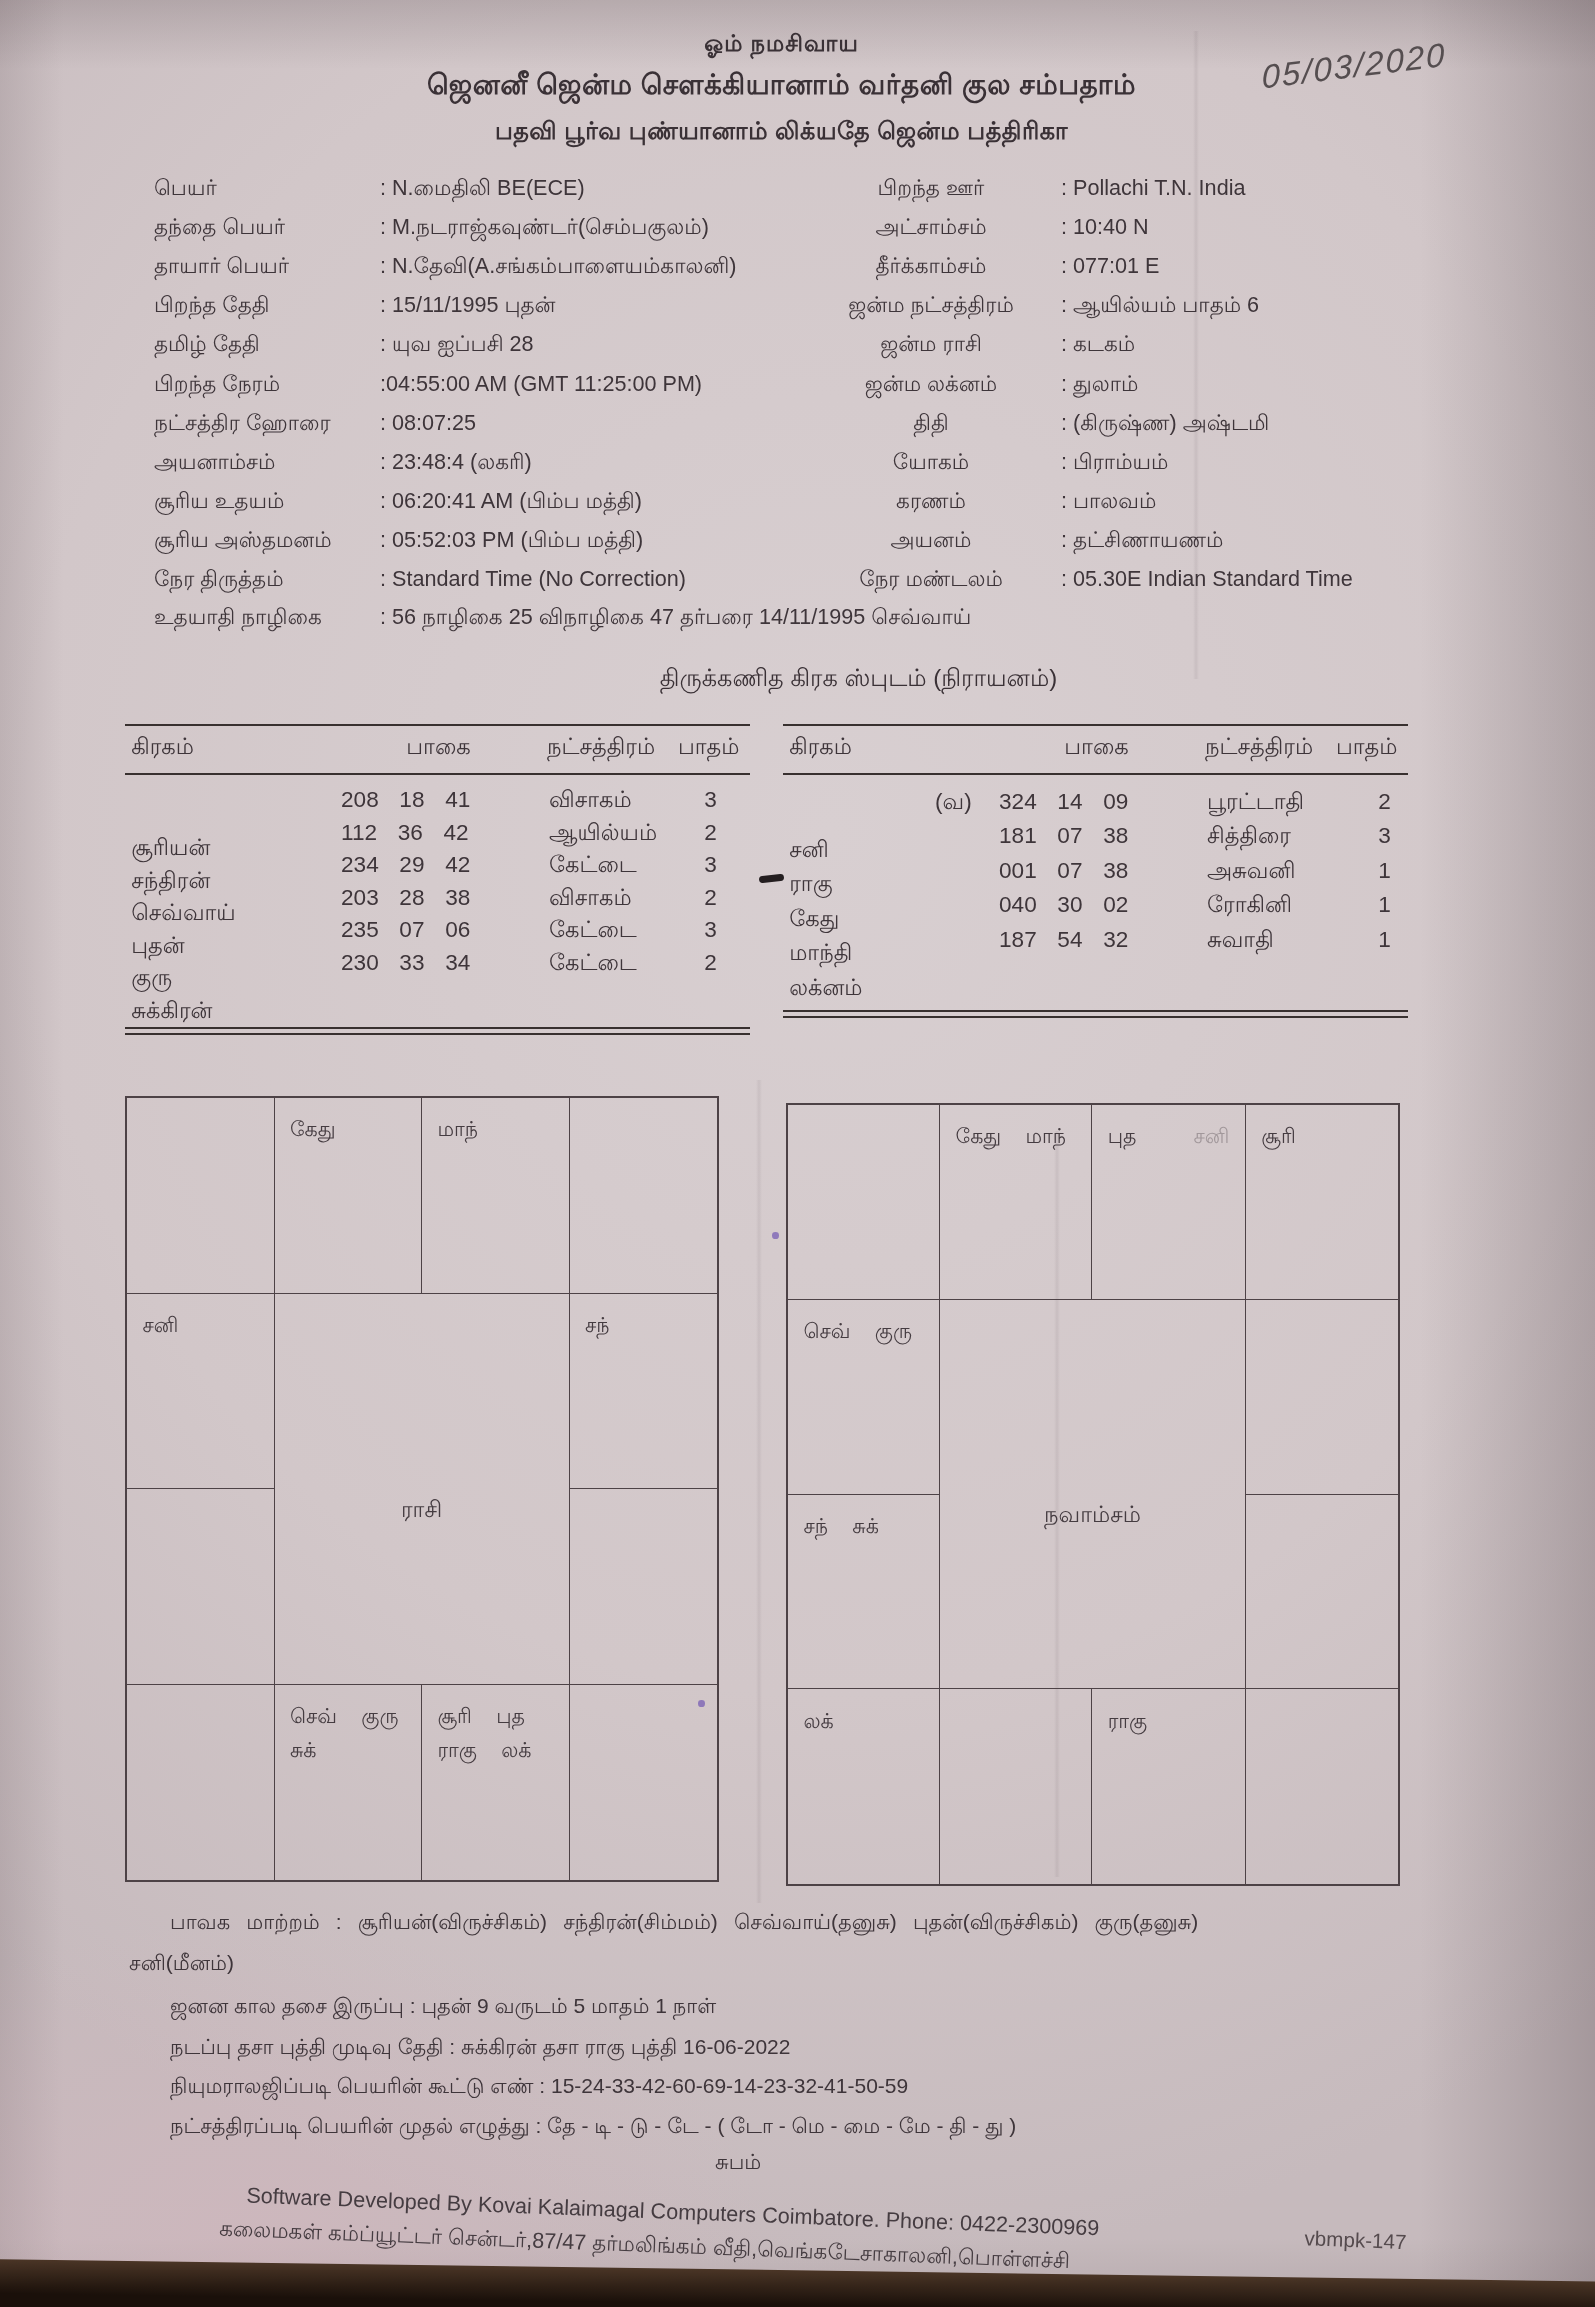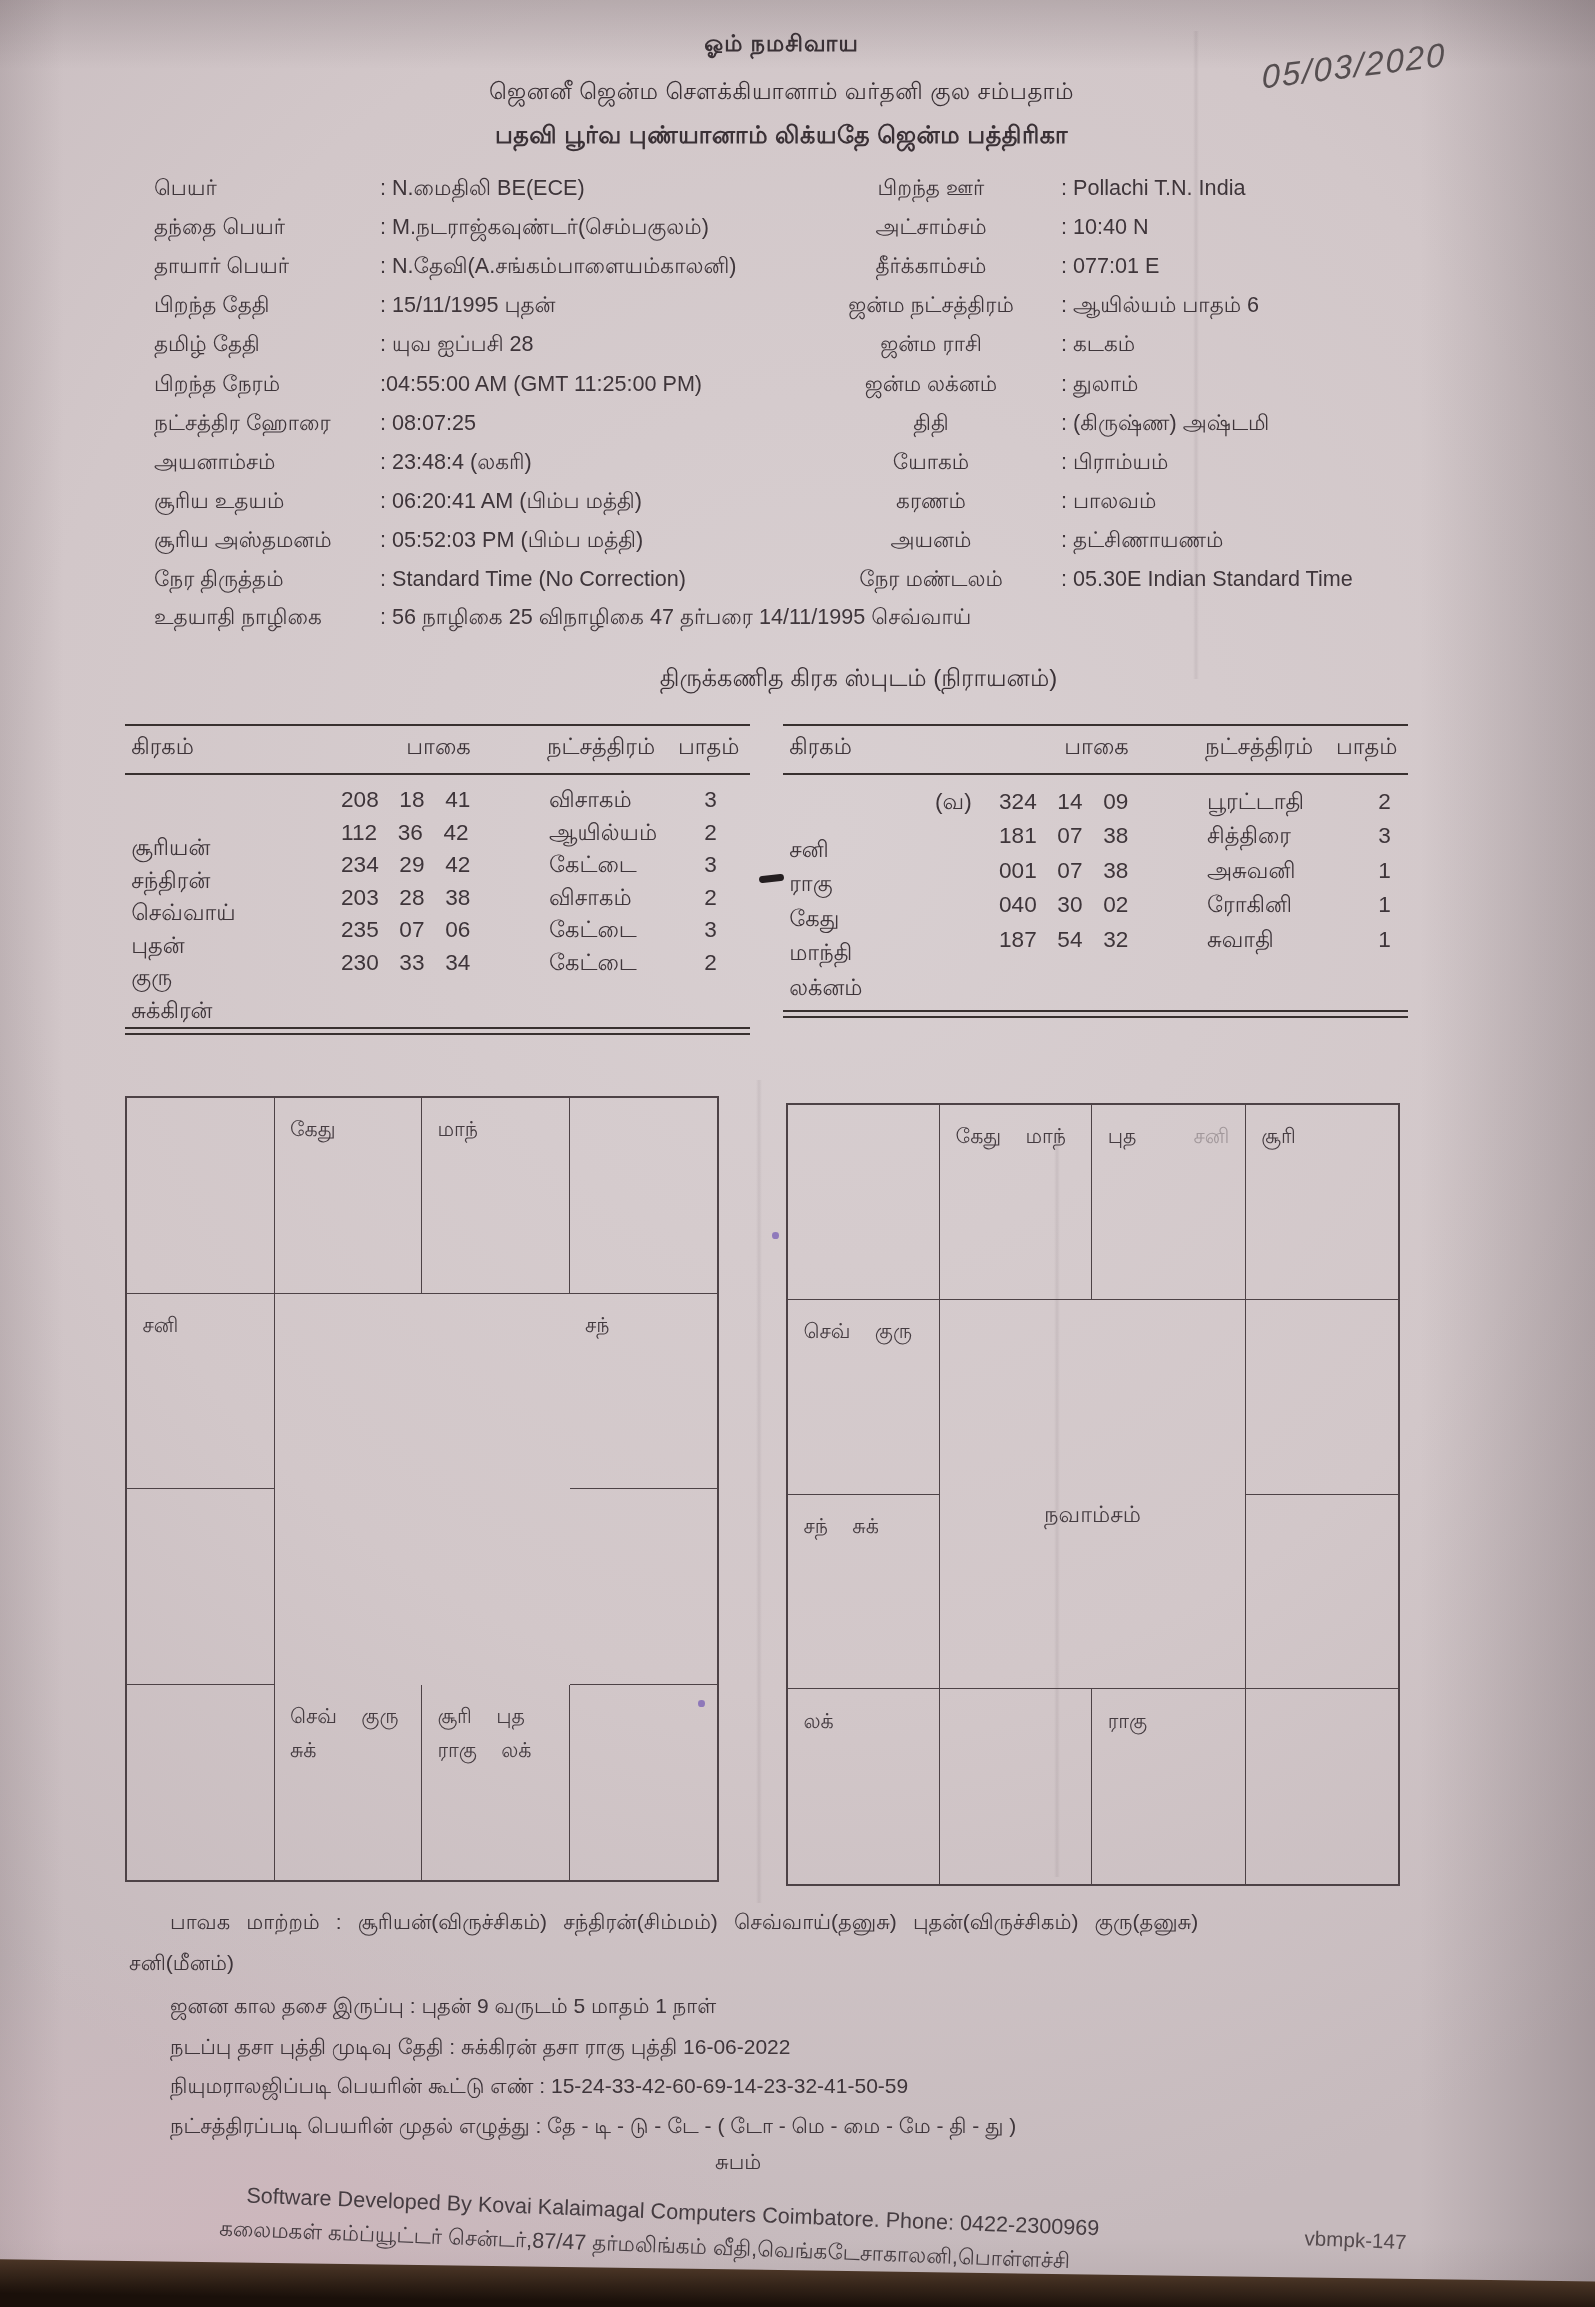--- a/index.html
+++ b/index.html
@@ -15,21 +15,21 @@
       radial-gradient(823px 514px at 16% 97%, rgba(216,178,188,.38), transparent 62%),
       linear-gradient(90deg, rgba(77,60,66,.15) 0%, transparent 4%, transparent 89%, rgba(58,44,50,.24) 100%),
       linear-gradient(180deg, rgba(70,55,60,.20) 0%, transparent 3%, transparent 97%, rgba(70,55,60,.12) 100%),
       radial-gradient(1337px 1440px at 52% 36%, #d8cfd1 0%, #d2c7c9 60%, #c6babd 100%);
   }
   .crease{position:absolute;width:6.2px;pointer-events:none;
     background:linear-gradient(90deg,transparent,rgba(55,40,50,.08),transparent);}
   
   .hdr{position:absolute;left:329px;top:31px;width:905px;text-align:center;color:#3a3136;}
   .hdr .h1{font-size:22.6px;font-weight:bold;letter-spacing:1px;}
-  .hdr .h2{font-size:23px;font-weight:normal;margin-top:19px;letter-spacing:0.5px;}
+  .hdr .h2{font-size:28px;font-weight:bold;margin-top:10px;letter-spacing:0.5px;}
   .hdr .h3{font-size:24px;font-weight:bold;margin-top:13.4px;letter-spacing:0.5px;}
   .scan-date{position:absolute;left:1261px;top:47px;font-size:33px;font-style:italic;
     letter-spacing:2.1px;color:#554e50;transform:rotate(-7deg) skewX(-6deg);}
   
   .drow{position:absolute;font-size:21.6px;line-height:28px;white-space:nowrap;}
   .drow .dl{display:inline-block;vertical-align:top;}
   .dcl{left:154px;} .dcl .dl{width:226px;}
   .dcr{left:801px;} .dcr .dl{width:260px;text-align:center;}
   
   .sec-title{position:absolute;left:586px;top:664px;width:545px;text-align:center;
@@ -214,20 +214,21 @@
   <div class="hrule" style="top:284px"></div>
   <div class="hrule" style="top:290px;height:1.5px"></div>
 </div>
 
 <div class="schart" style="left:125px;top:1096px;width:590px;height:782px">
   <div class="gc" style="grid-area:1/1"></div>
   <div class="gc" style="grid-area:1/2">கேது</div>
   <div class="gc" style="grid-area:1/3">மாந்</div>
   <div class="gc no-r" style="grid-area:1/4"></div>
   <div class="gc" style="grid-area:2/1">சனி</div>
+  <div class="gc ctr"><span>ராசி</span></div>
   <div class="gc no-r" style="grid-area:2/4">சந்</div>
   <div class="gc" style="grid-area:3/1"></div>
   <div class="gc no-r" style="grid-area:3/4"></div>
   <div class="gc no-b" style="grid-area:4/1"></div>
   <div class="gc no-b" style="grid-area:4/2">செவ் குரு
 சுக்</div>
   <div class="gc no-b" style="grid-area:4/3">சூரி புத
 ராகு லக்</div>
   <div class="gc no-b no-r" style="grid-area:4/4"></div>
 </div>

